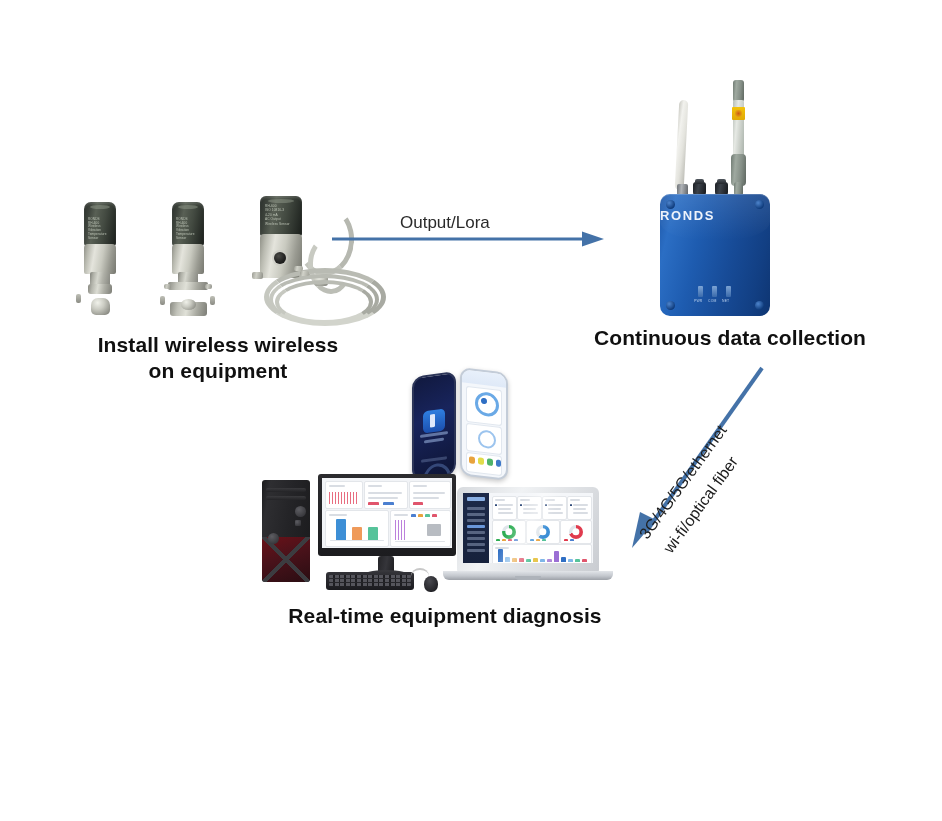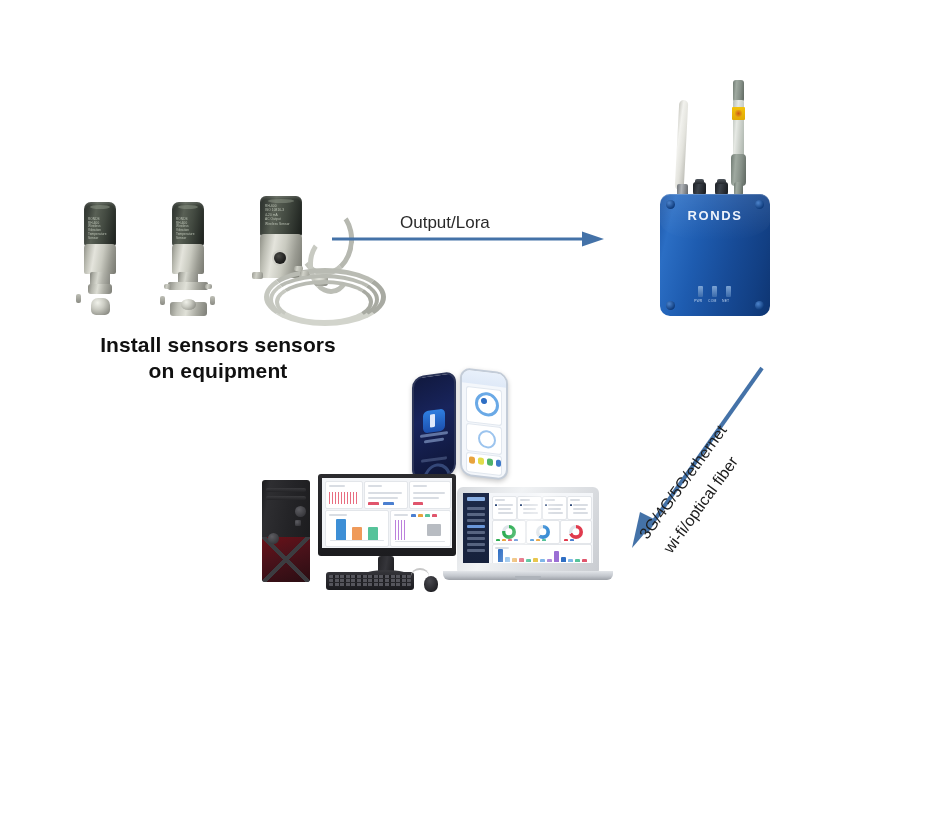--- a/index.html
+++ b/index.html
@@ -133,21 +133,20 @@
   }
   .gw-box::before{
     content:"";
     position:absolute; left:0; top:0; right:0; height:38%;
     border-radius:10px 10px 40% 40%;
     background: linear-gradient(180deg, rgba(255,255,255,.10), rgba(255,255,255,0));
   }
   .gw-brand {
     position: absolute;
     width: 100%;
-    text-align: center;
     color: #eef3fb;
     font-weight: bold;
     font-size: 13px;
     letter-spacing: 1.6px;
   }
   .gw-corner {
     position: absolute;
     width: 9px; height: 9px;
     border-radius: 50%;
     background: radial-gradient(circle at 35% 32%, #4d84cc 0%, #134campaign 1%, #0f3c7d 70%, #0a2a5c 100%);
@@ -461,21 +460,21 @@
       <div class="nutcap" style="left:64px; top:78px; width:14px; height:12px; border-radius:3px;"></div>
 
       <div class="cable-loop" style="left:14px; top:72px; width:112px; height:48px;"></div>
       <div class="cable-loop" style="left:19px; top:78px; width:102px; height:43px; border-width:4px;"></div>
       <div class="cable-loop" style="left:25px; top:84px; width:90px; height:36px; border-width:4px;"></div>
       <div class="stud" style="left:44px; top:70px; width:9px; height:5px;"></div>
       <div class="stud" style="left:50px; top:75px; width:9px; height:5px;"></div>
     </div>
   </div>
 
-  <div class="caption abs" style="left:58px; top:332px; width:320px;">Install sensors sensors
+  <div class="caption abs" style="left:58px; top:332px; width:320px;">Install wireless wireless
 on equipment</div>
 
   <div class="arrow-label" style="left:400px; top:213px;">Output/Lora</div>
   <svg class="arrow-svg" style="left:332px; top:228px; width:275px; height:22px;" viewBox="0 0 275 22">
     <line x1="0" y1="11" x2="255" y2="11" stroke="#4472a8" stroke-width="3.2"></line>
     <polygon points="250,3.5 272,11 250,18.5" fill="#4472a8"></polygon>
   </svg>
 
   <div class="abs" style="left:655px; top:78px; width:120px; height:240px;">
 
@@ -500,20 +499,21 @@
 
       <div class="gw-led" style="left:38px; top:92px;"></div>
       <div class="gw-led" style="left:52px; top:92px;"></div>
       <div class="gw-led" style="left:66px; top:92px;"></div>
       <div class="gw-led-lbl" style="left:34px; top:105px;">PWR</div>
       <div class="gw-led-lbl" style="left:48px; top:105px;">COM</div>
       <div class="gw-led-lbl" style="left:62px; top:105px;">NET</div>
     </div>
   </div>
 
+  <div class="caption abs" style="left:540px; top:325px; width:380px;">Continuous data collection</div>
 
   <svg class="arrow-svg" style="left:620px; top:360px; width:160px; height:195px;" viewBox="0 0 160 195">
     <line x1="142" y1="8" x2="26" y2="172" stroke="#4472a8" stroke-width="4"></line>
     <polygon points="12,188 36,160 20,152" fill="#4472a8"></polygon>
   </svg>
   <div class="diag-label" style="left:636px; top:532px; transform:rotate(-54deg);">3G/4G/5G/ethernet</div>
   <div class="diag-label" style="left:660px; top:546px; transform:rotate(-54deg);">wi-fi/optical fiber</div>
 
   <div class="abs" style="left:412px; top:368px; width:96px; height:112px;">
 
@@ -685,14 +685,15 @@
           <div class="dash-bar" style="left:89px; bottom:2px; width:5px; height:3px; background:#e0556c;"></div>
         </div>
 
         <div class="glare" style="left:0; top:0; width:130px; height:70px;"></div>
       </div>
     </div>
     <div class="lap-base" style="left:0px; top:84px; width:170px; height:9px;"></div>
     <div class="lap-notch" style="left:72px; top:89px; width:26px; height:4px;"></div>
   </div>
 
+  <div class="caption abs" style="left:250px; top:603px; width:390px;">Real-time equipment diagnosis</div>
 
 </div>
 
 </body></html>

